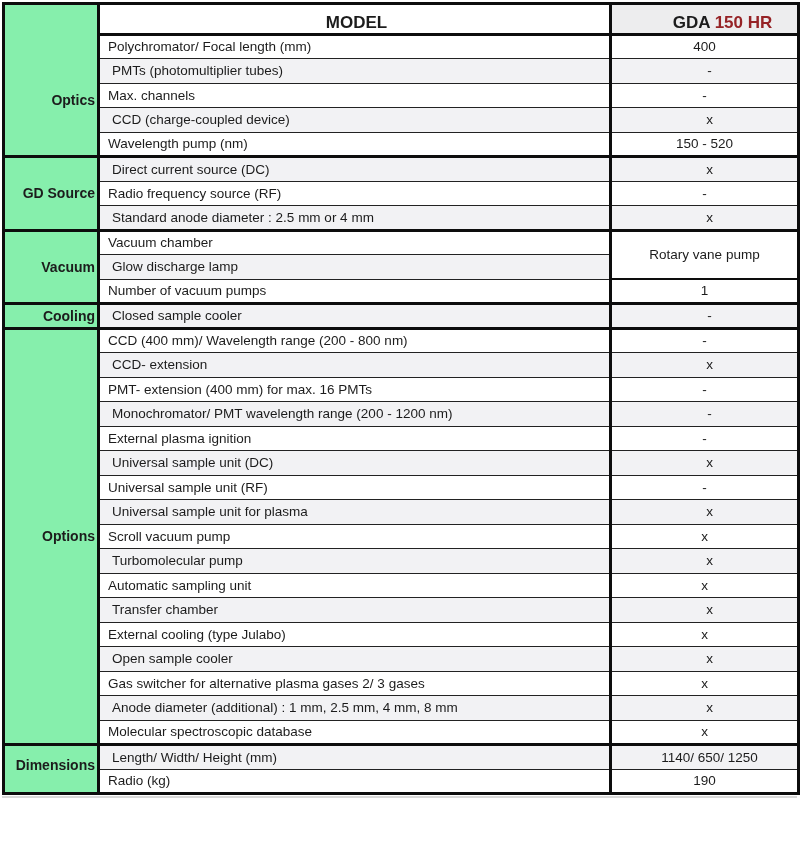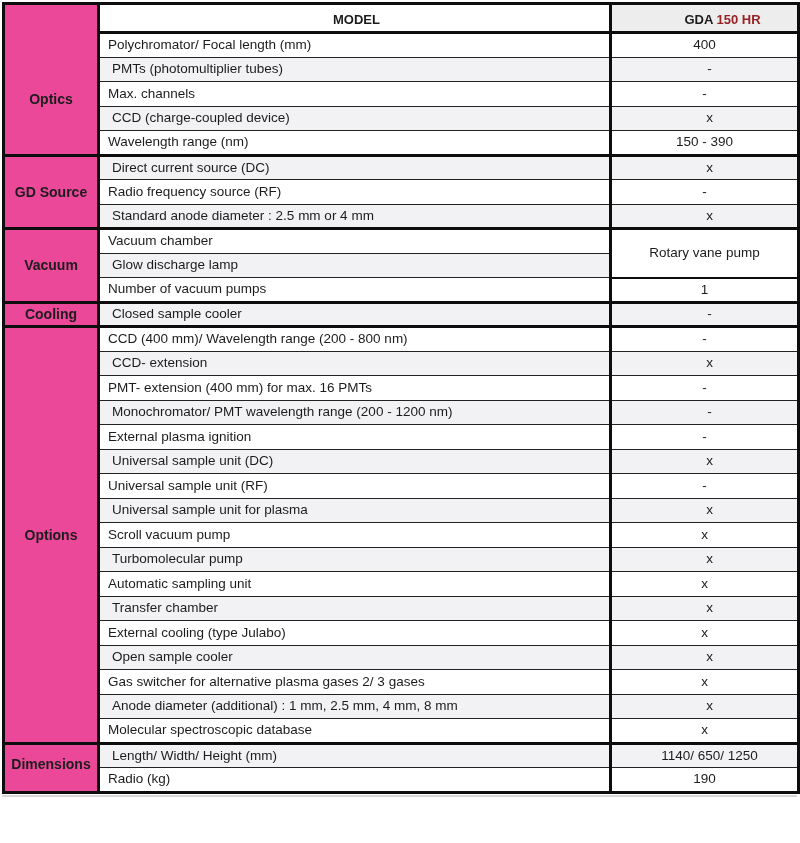--- a/index.html
+++ b/index.html
@@ -47,34 +47,34 @@
   }
   td.value {
     text-align: center;
     padding: 0 2px;
     border-left: 3px solid var(--border-thick);
   }
   tr.alt td.label, tr.alt td.value { background: var(--alt-row-bg); padding-left: 12px; }
 
   td.cat {
     border: 3px solid var(--border-thick);
-    background: #ec4899;
+    background: #86efac;
     font-weight: bold;
     font-size: 14px;
-    text-align: center;
+    text-align: right;
     padding: 0 2px;
   }
   td.cat-optics { padding-top: 40px; }
   td.cat-dimensions { vertical-align: top; padding-top: 11px; }
 
   tr.sec-start td { border-top: 3px solid var(--border-thick); }
 
   td.header-model, td.header-value {
     font-weight: bold;
-    font-size: 13px;
+    font-size: 17px;
     text-align: center;
     vertical-align: top;
     height: 29px;
     padding-top: 8px;
     border-bottom: 3px solid var(--border-thick);
   }
   td.header-value {
     background: var(--header-value-bg);
     border-left: 3px solid var(--border-thick);
     padding-left: 40px;
@@ -121,22 +121,22 @@
         </tr>
         <tr>
           <td class="label">Max. channels</td>
           <td class="value">-</td>
         </tr>
         <tr class="alt">
           <td class="label">CCD (charge-coupled device)</td>
           <td class="value">x</td>
         </tr>
         <tr>
-          <td class="label">Wavelength range (nm)</td>
-          <td class="value">150 - 390</td>
+          <td class="label">Wavelength pump (nm)</td>
+          <td class="value">150 - 520</td>
         </tr>
         <tr class="alt sec-start">
           <td class="cat cat-gd-source" rowspan="3">GD Source</td>
           <td class="label">Direct current source (DC)</td>
           <td class="value">x</td>
         </tr>
         <tr>
           <td class="label">Radio frequency source (RF)</td>
           <td class="value">-</td>
         </tr>

